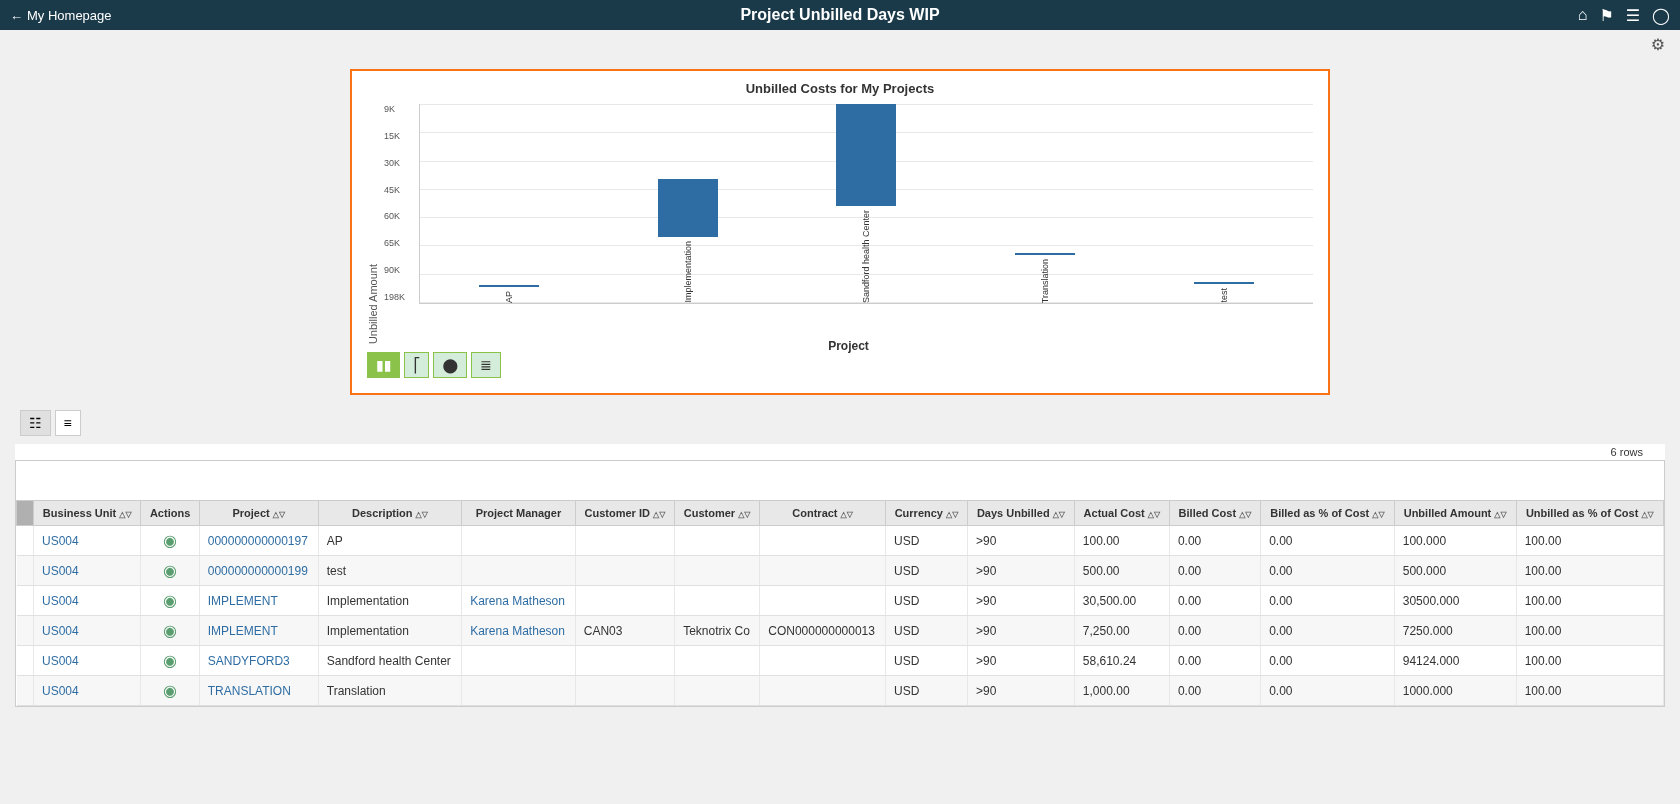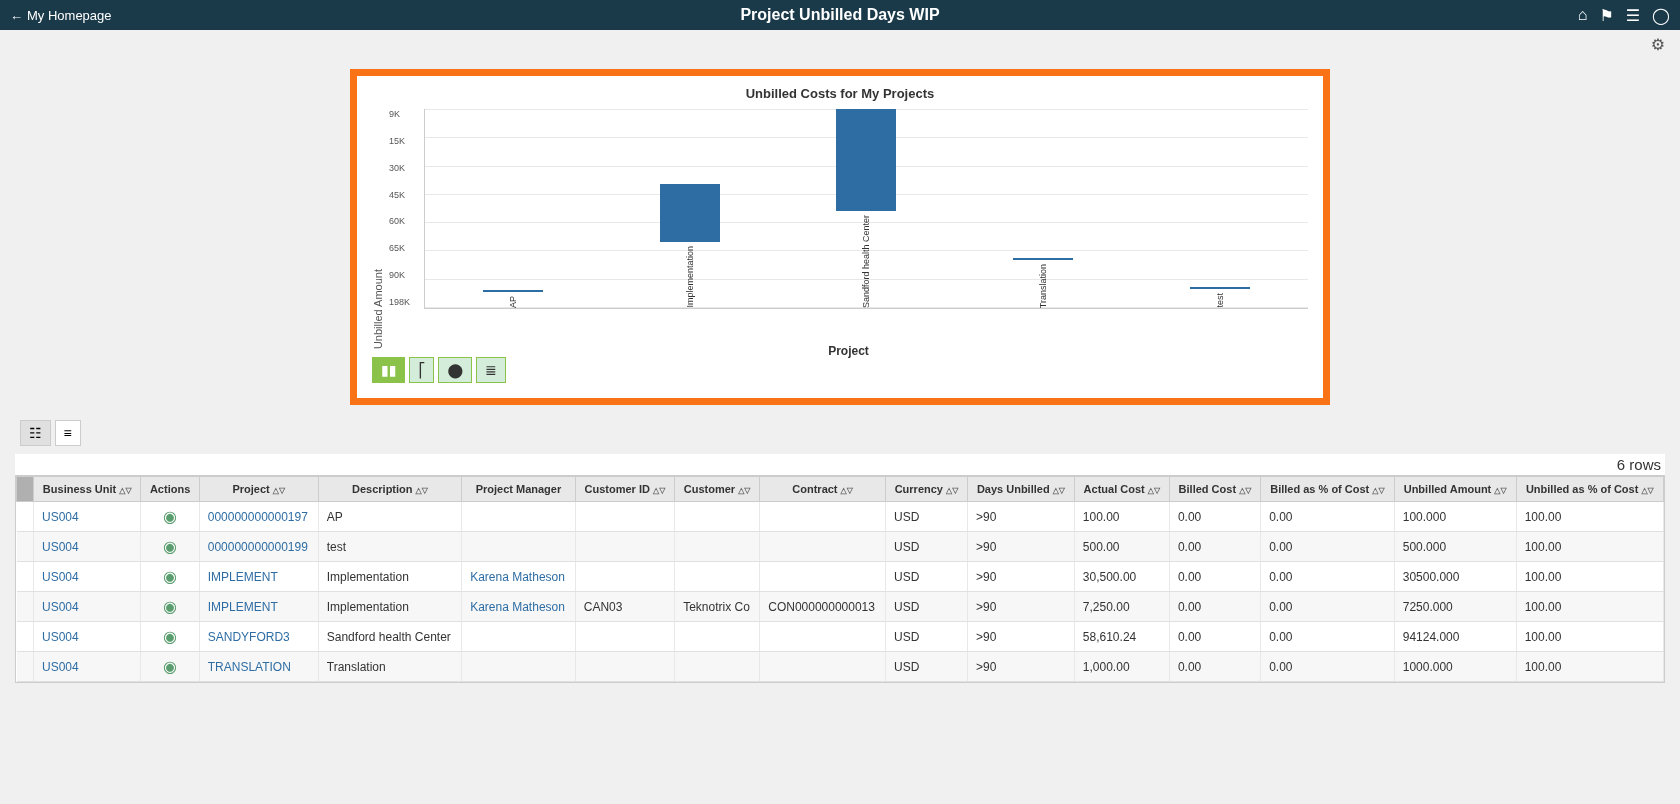--- a/index.html
+++ b/index.html
@@ -56,21 +56,21 @@
     }
     .gear-btn {
       cursor: pointer;
       font-size: 16px;
       color: #555;
     }
 
     
     .chart-container {
       background: white;
-      border: 7px solid #f97316;
+      border: 2px solid #f97316;
       margin: 0 auto 15px auto;
       width: 980px;
       padding: 10px 15px 15px 15px;
     }
     .chart-title {
       text-align: center;
       font-size: 13px;
       font-weight: bold;
       margin-bottom: 8px;
     }
@@ -195,29 +195,30 @@
     }
 
     
     .table-wrapper {
       overflow-x: auto;
       background: white;
       border: 1px solid #ccc;
     }
     .rows-count {
       text-align: right;
-      font-size: 15px;
+      font-size: 11px;
       color: #333;
-      padding: 2px 4px;
+      padding: 2px 22px;
       background: white;
     }
     table {
       width: 100%;
       border-collapse: collapse;
       font-size: 12px;
+      margin-top: 39px;
     }
     thead tr {
       background: #e8e8e8;
     }
     th {
       padding: 6px 8px;
       border: 1px solid #ccc;
       font-weight: bold;
       font-size: 11px;
       vertical-align: middle;

